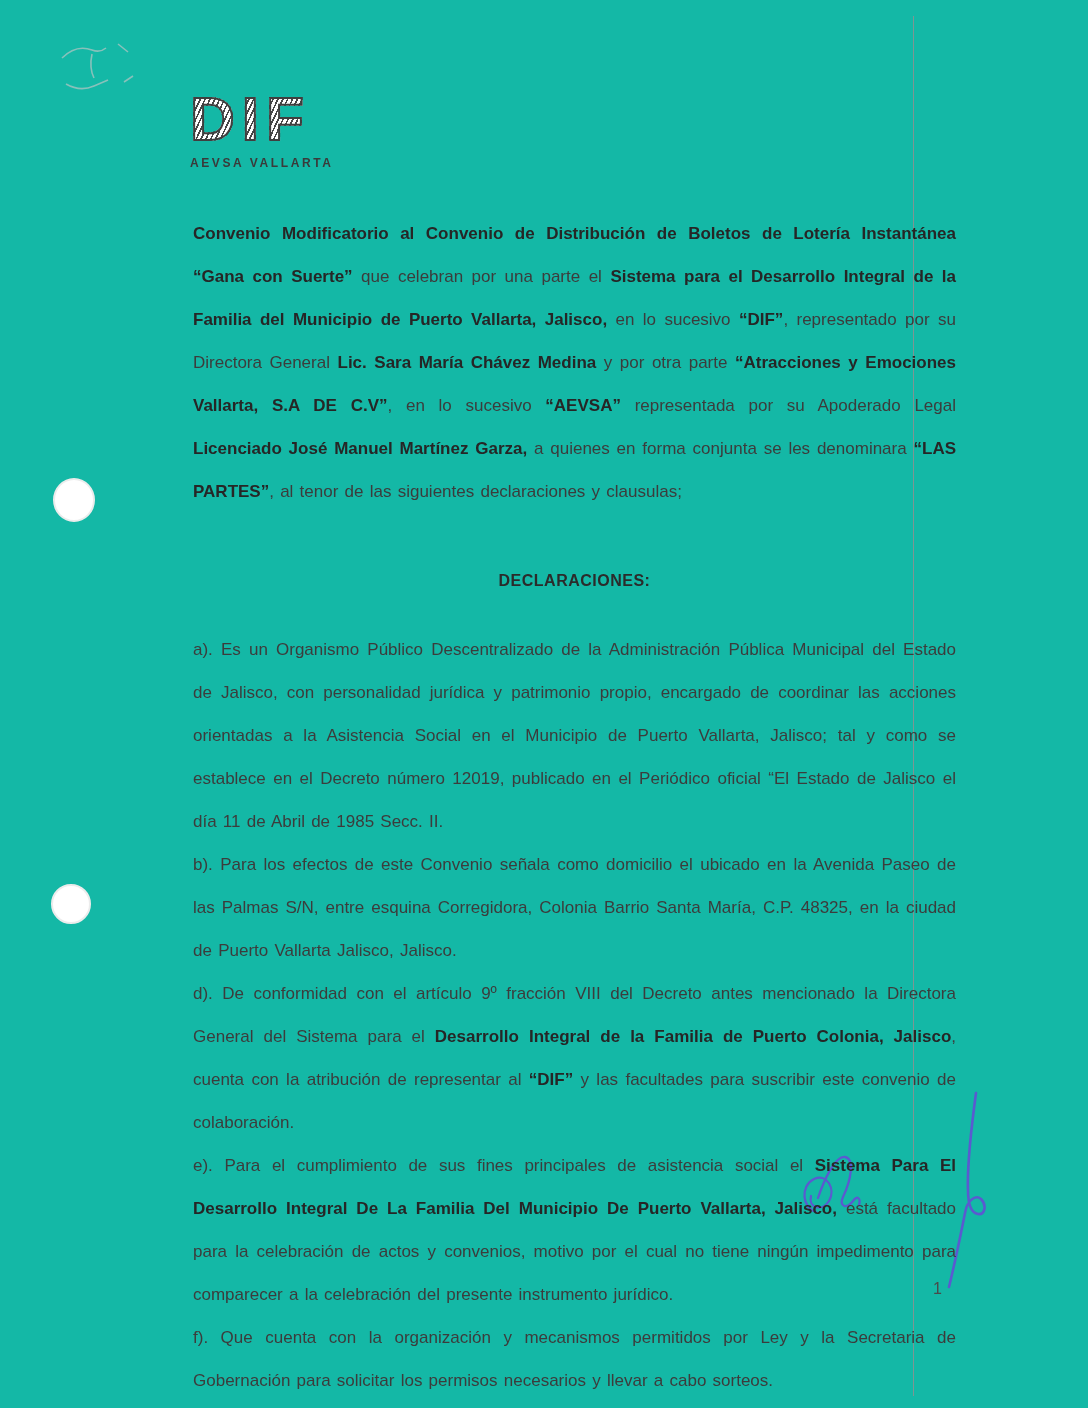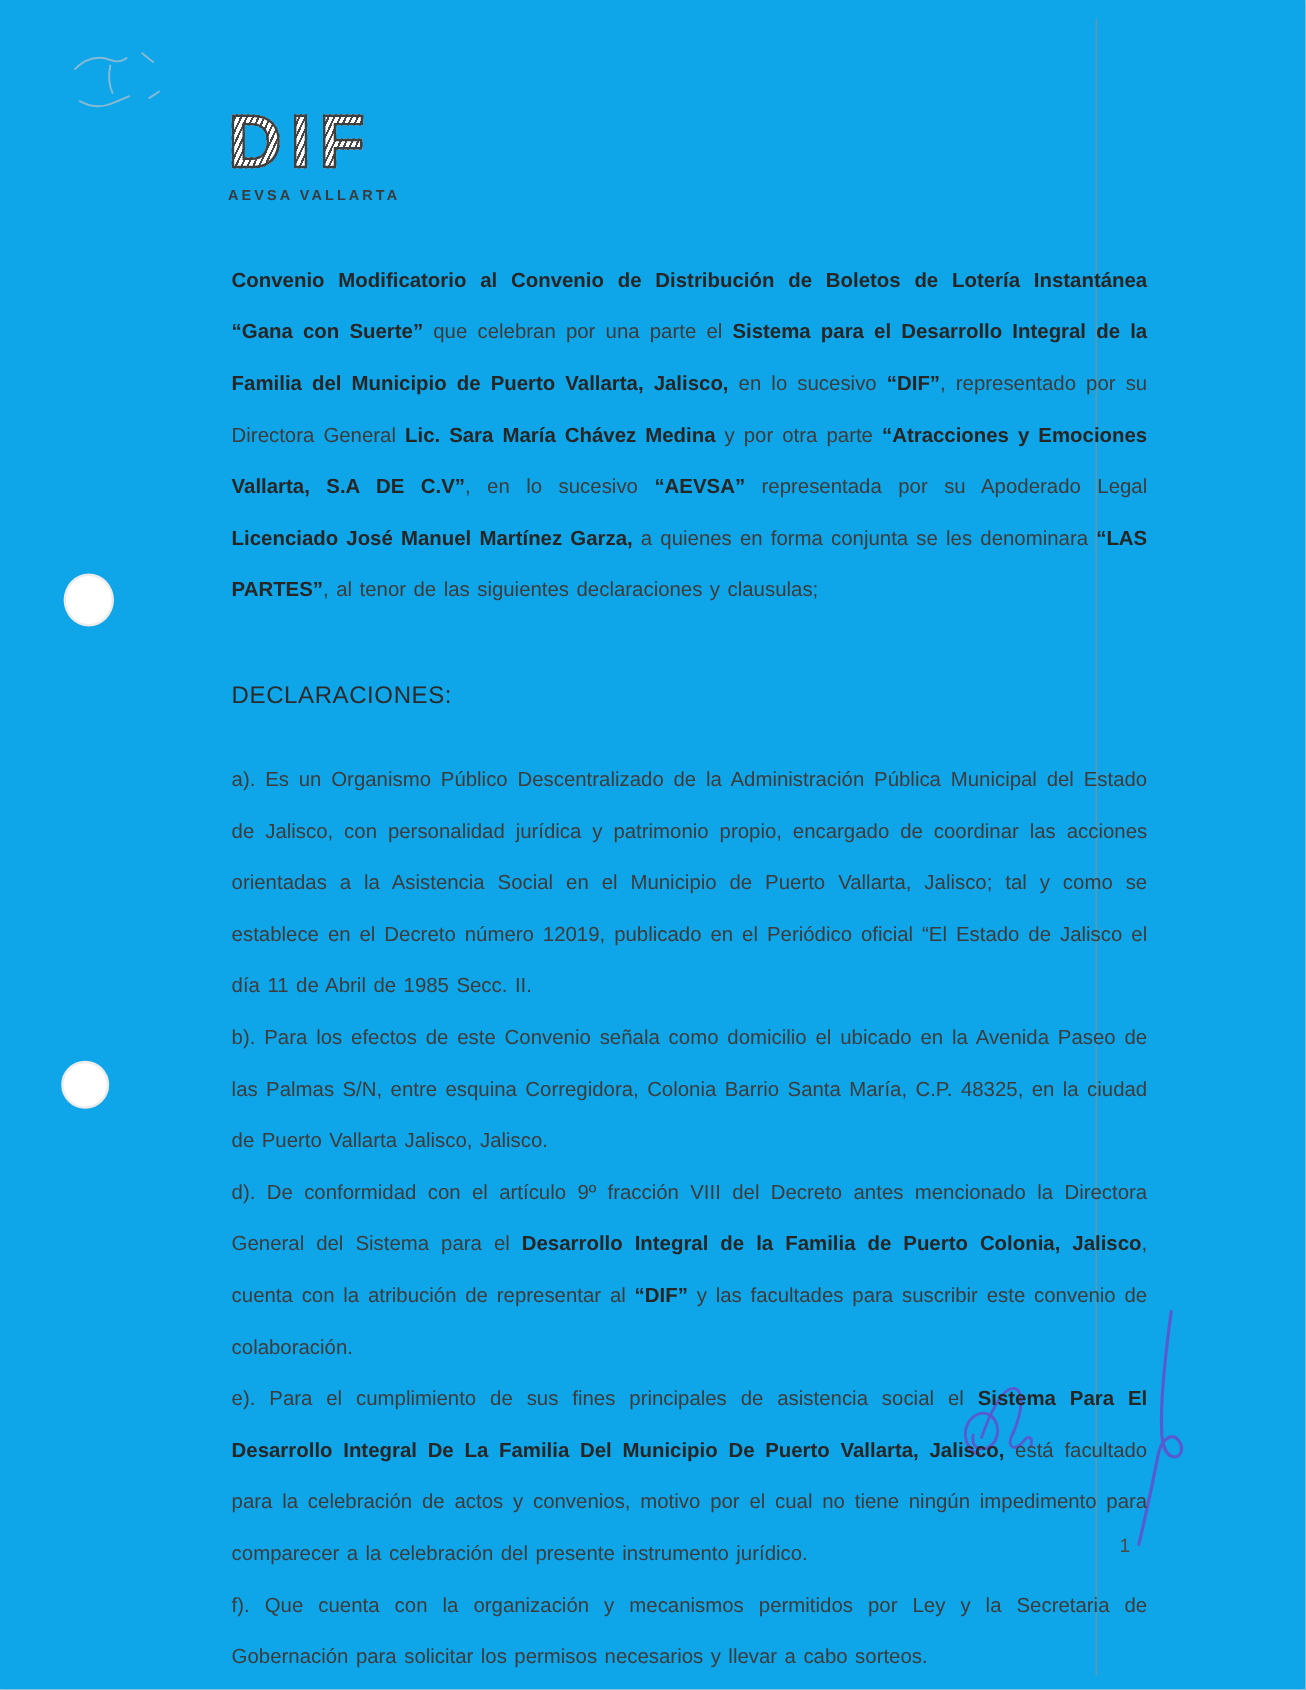--- a/index.html
+++ b/index.html
@@ -1,20 +1,20 @@
 <!DOCTYPE html>
 <html><head>
 <meta charset="utf-8">
 <style>
   html,body{margin:0;padding:0;background:#e9e9e9;}
   .page{
     position:relative;
     width:1088px;height:1408px;
     margin:0 auto;
-    background:#0ea5e9;
+    background:#14b8a6;
     font-family:"Liberation Sans", sans-serif;
     overflow:hidden;
     box-shadow:0 0 6px rgba(0,0,0,.25);
   }
   
   .logo{position:absolute;left:190px;top:88px;}
   .logo-text{
     font-weight:900;
     font-size:62px;
     line-height:62px;
@@ -36,23 +36,24 @@
   .textcol{
     position:absolute;left:193px;top:212px;width:763px;
     font-size:17px;line-height:43px;
     color:#3c3c3c;
     text-align:justify;
     word-spacing:1.5px;
   }
   .textcol p{margin:0;}
   .textcol b{color:#262626;}
   .doc-heading{
-    font-weight:normal;
+    text-align:center;
+    font-weight:bold;
     color:#2b2b2b;
-    font-size:20px;
+    font-size:16px;
     letter-spacing:.5px;
     margin-top:46px !important;
     margin-bottom:26px !important;
   }
   
   .scan-line{
     position:absolute;left:913px;top:16px;width:1px;height:1380px;
     background:#8f8f8f;opacity:.85;
   }
   .hole{position:absolute;border-radius:50%;border:2px solid #ececec;background:#fff;}

